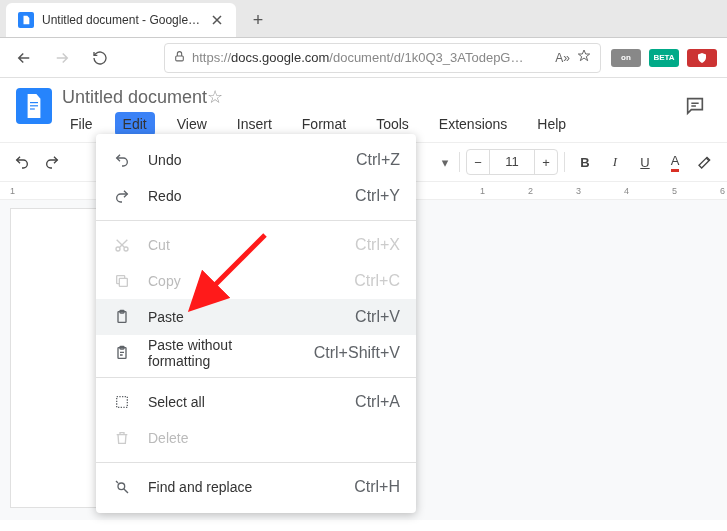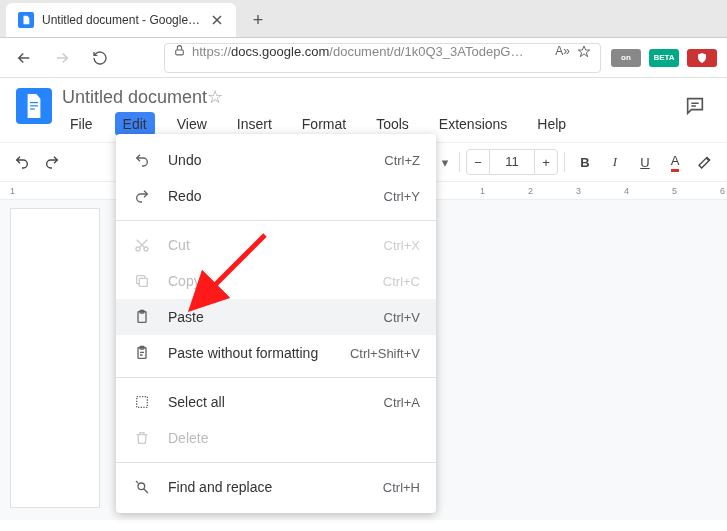--- a/index.html
+++ b/index.html
@@ -9,21 +9,21 @@
 .browser-tabs { height: 38px; background: #e8e8e8; display: flex; align-items: flex-end; border-bottom: 1px solid #ccc; }
 .tab { display: flex; align-items: center; gap: 8px; background: #fff; height: 34px; padding: 0 12px; border-radius: 6px 6px 0 0; max-width: 230px; font-size: 12px; color: #333; margin-left: 6px; }
 .tab .favicon { width: 16px; height: 16px; background: #2684fc; border-radius: 2px; display: flex; align-items: center; justify-content: center; }
 .tab .favicon svg { width: 10px; height: 10px; fill: #fff; }
 .tab .tab-title { white-space: nowrap; overflow: hidden; text-overflow: ellipsis; flex: 1; }
 .tab .tab-close { width: 14px; height: 14px; display:flex; align-items:center; justify-content:center; color:#555; }
 .new-tab { width: 28px; height: 28px; margin: 0 8px 3px 8px; display:flex; align-items:center; justify-content:center; color:#555; font-size:18px; }
 
 .addr-bar { height: 40px; background: #fff; display:flex; align-items:center; padding: 0 10px; gap:10px; border-bottom:1px solid #e0e0e0; }
 .nav-btn { width:28px; height:28px; display:flex; align-items:center; justify-content:center; color:#555; border-radius:4px; }
-.url-box { flex:1; height:30px; border:1px solid #ddd; border-radius:4px; display:flex; padding:0 8px; gap:6px; font-size:13px; color:#333; background:#fff; max-width: 440px; margin-left:40px;}
+.url-box { flex:1; height:30px; border:1px solid #ddd; border-radius:4px; display:flex; align-items:center; padding:0 8px; gap:6px; font-size:13px; color:#333; background:#fff; max-width: 440px; margin-left:40px;}
 .url-box .lock { color:#666; }
 .url-box .url-text { flex:1; white-space:nowrap; overflow:hidden; text-overflow:ellipsis; }
 .url-box .url-text .gray { color:#888; }
 .addr-icons { display:flex; gap:8px; align-items:center; }
 .ext-badge { width:30px; height:18px; border-radius:3px; display:flex; align-items:center; justify-content:center; font-size:8px; font-weight:bold; color:#fff; }
 
 
 .docs-header { display:flex; padding: 8px 16px 0 16px; align-items:flex-start; gap:10px; }
 .docs-logo { width:36px; height:36px; background:#2684fc; border-radius:4px; display:flex; align-items:center; justify-content:center; margin-top:2px; }
 .docs-logo svg { width:20px; height:24px; fill:#fff; }
@@ -48,27 +48,27 @@
 
 .ruler { height:18px; background:#fff; border-bottom:1px solid #eee; position:relative; font-size:9px; color:#888; }
 .ruler-inner { position:absolute; left:10px; right:0; top:0; height:100%; }
 .ruler-tick { position:absolute; top:4px; }
 
 
 .doc-area { background:#f8f9fa; height: 320px; padding-top:8px; }
 .page { width: 90px; height:300px; background:#fff; margin-left:10px; border:1px solid #e0e0e0; }
 
 
-.dropdown { position:absolute; left:116px; top:134px; width:320px; background:#fff; border-radius:4px; box-shadow:0 2px 10px rgba(0,0,0,0.25); padding:8px 0; z-index:100; }
+.dropdown { position:absolute; left:96px; top:134px; width:320px; background:#fff; border-radius:4px; box-shadow:0 2px 10px rgba(0,0,0,0.25); padding:8px 0; z-index:100; }
 .dd-item { display:flex; align-items:center; height:36px; padding:0 16px; font-size:14px; color:#333; gap:16px; }
 .dd-item.disabled { color:#bbb; }
 .dd-item .dd-icon { width:20px; display:flex; justify-content:center; color:#5f6368; }
 .dd-item.disabled .dd-icon { color:#ccc; }
 .dd-item .dd-label { flex:1; }
-.dd-item .dd-shortcut { font-size:13px; color:#5f6368; }
+.dd-item .dd-shortcut { font-size:16px; color:#5f6368; }
 .dd-item.disabled .dd-shortcut { color:#ccc; }
 .dd-item.hover { background:#f1f3f4; }
 .dd-sep { height:1px; background:#e0e0e0; margin:6px 0; }
 
 
 .arrow { position:absolute; left:180px; top:225px; z-index:200; pointer-events:none; }
 
 .chev { width:16px; display:flex; justify-content:center; color:#666; }
 </style>
 </head>

